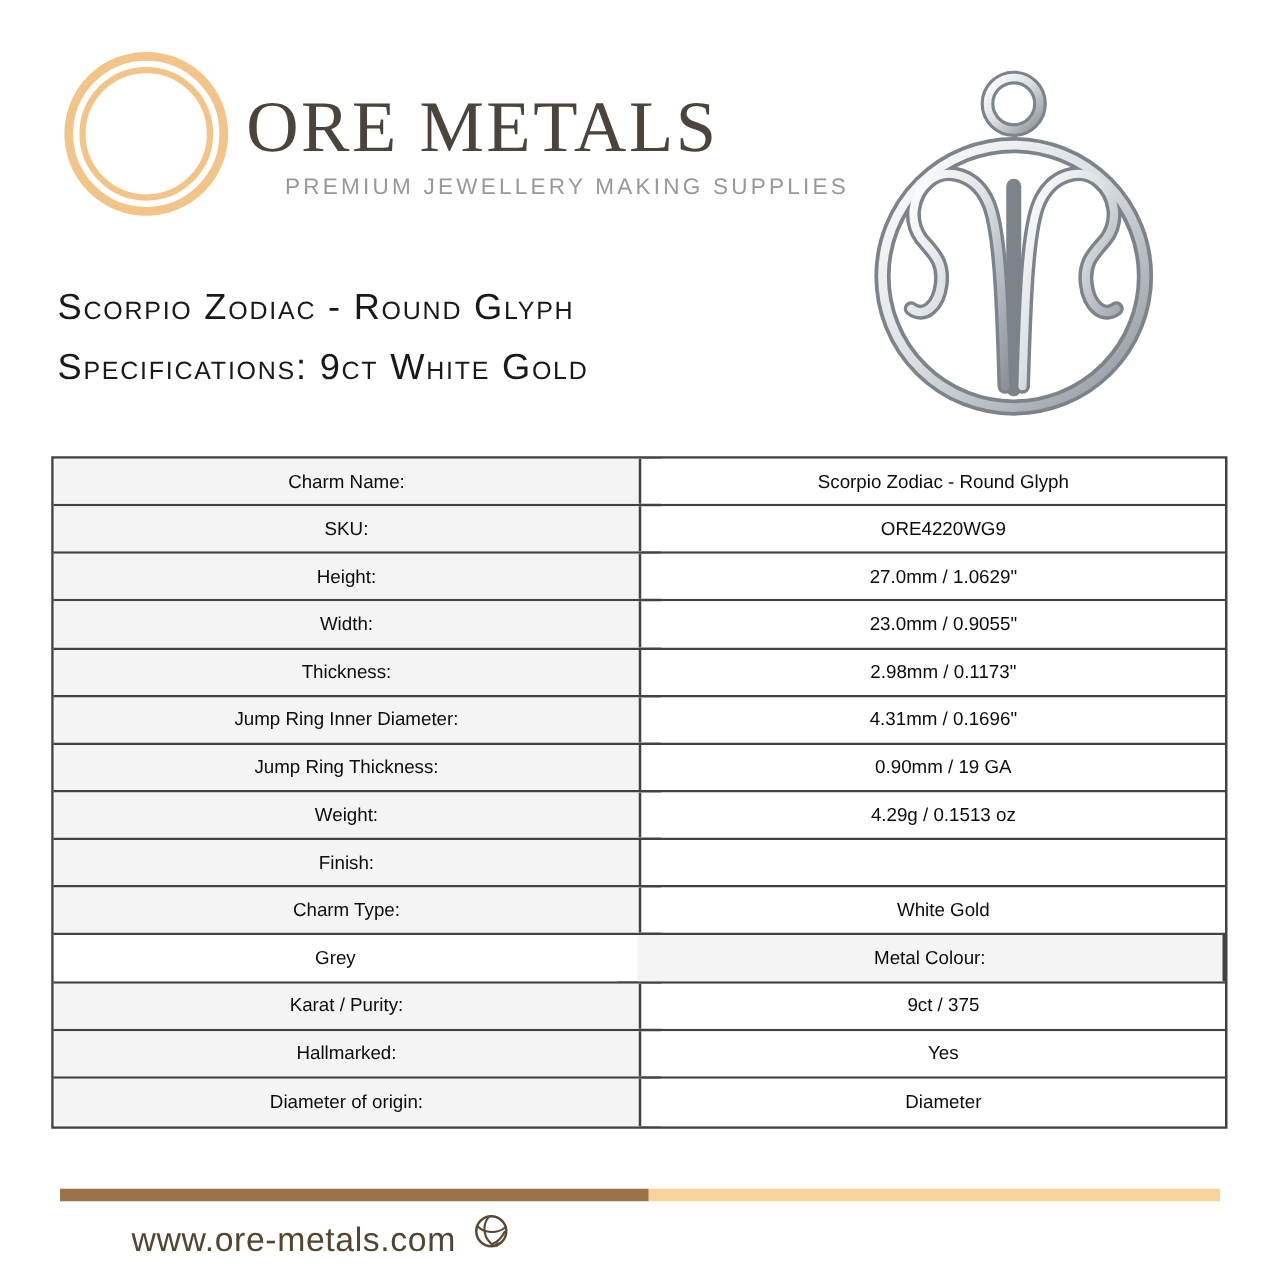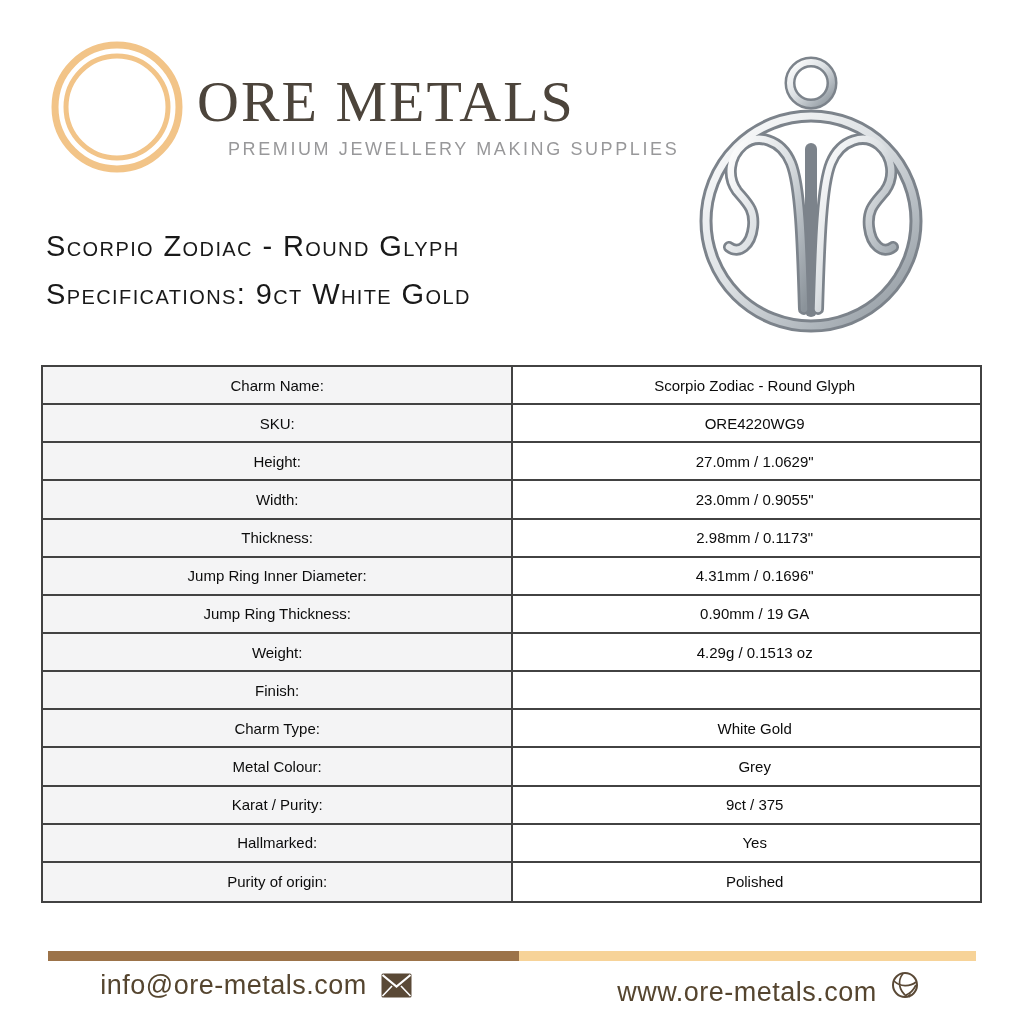--- a/index.html
+++ b/index.html
@@ -168,53 +168,43 @@
         <div class="cell value">4.29g / 0.1513 oz</div>
       </div>
       <div class="spec-row">
         <div class="cell label">Finish:</div>
       </div>
       <div class="spec-row">
         <div class="cell label">Charm Type:</div>
         <div class="cell value">White Gold</div>
       </div>
       <div class="spec-row">
+        <div class="cell value">Grey</div>
         <div class="cell label">Metal Colour:</div>
-        <div class="cell value">Grey</div>
       </div>
       <div class="spec-row">
         <div class="cell label">Karat / Purity:</div>
         <div class="cell value">9ct / 375</div>
       </div>
       <div class="spec-row">
         <div class="cell label">Hallmarked:</div>
         <div class="cell value">Yes</div>
       </div>
       <div class="spec-row">
-        <div class="cell label">Purity of origin:</div>
-        <div class="cell value">Polished</div>
+        <div class="cell label">Diameter of origin:</div>
+        <div class="cell value">Diameter</div>
       </div>
     </div>
 
   <div class="footer-divider">
     <div class="half-left" style="background: rgb(156, 115, 73);"></div>
     <div class="half-right" style="background: rgb(247, 211, 152);"></div>
   </div>
 
   <div class="footer-contacts">
-    <div class="footer-group">
-      <span class="footer-text" style="color: rgb(85, 69, 47);">info@ore-metals.com</span>
-      <span class="footer-icon">
-        <svg width="31" height="25" viewBox="0 0 31 25">
-          <rect x="0.5" y="0.5" width="30" height="24" rx="1.5" fill="#5a4936"></rect>
-          <path d="M 1.5,2 L 15.5,13.5 L 29.5,2" fill="none" stroke="#ffffff" stroke-width="2.2"></path>
-          <path d="M 1.5,23 L 11,13 M 29.5,23 L 20,13" fill="none" stroke="#ffffff" stroke-width="1.6"></path>
-        </svg>
-      </span>
-    </div>
     <div class="footer-group">
       <span class="footer-text" style="color: rgb(85, 69, 47); margin-top: 15px;">www.ore-metals.com</span>
       <span class="footer-icon">
         <svg width="28" height="28" viewBox="0 0 28 28" fill="none" stroke="#5a4936">
           <circle cx="14" cy="14" r="12" stroke-width="2"></circle>
           <path d="M 3,10 C 9,16 19,16 25,11" stroke-width="1.7"></path>
           <path d="M 12,2.5 C 6,10 8,20 16,25.5" stroke-width="1.7"></path>
           <path d="M 25,14 C 22,20 18,23 15,24" stroke-width="1.7"></path>
           <path d="M 15.5,25.5 L 20,22 L 19,26.5 Z" fill="#5a4936" stroke="none"></path>
         </svg>

